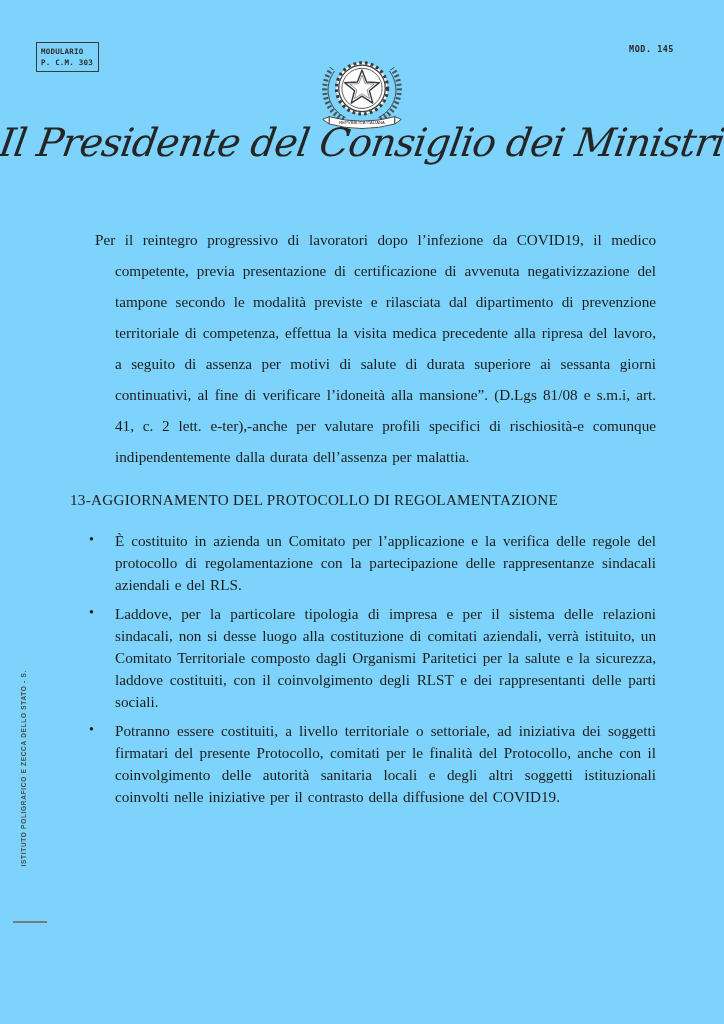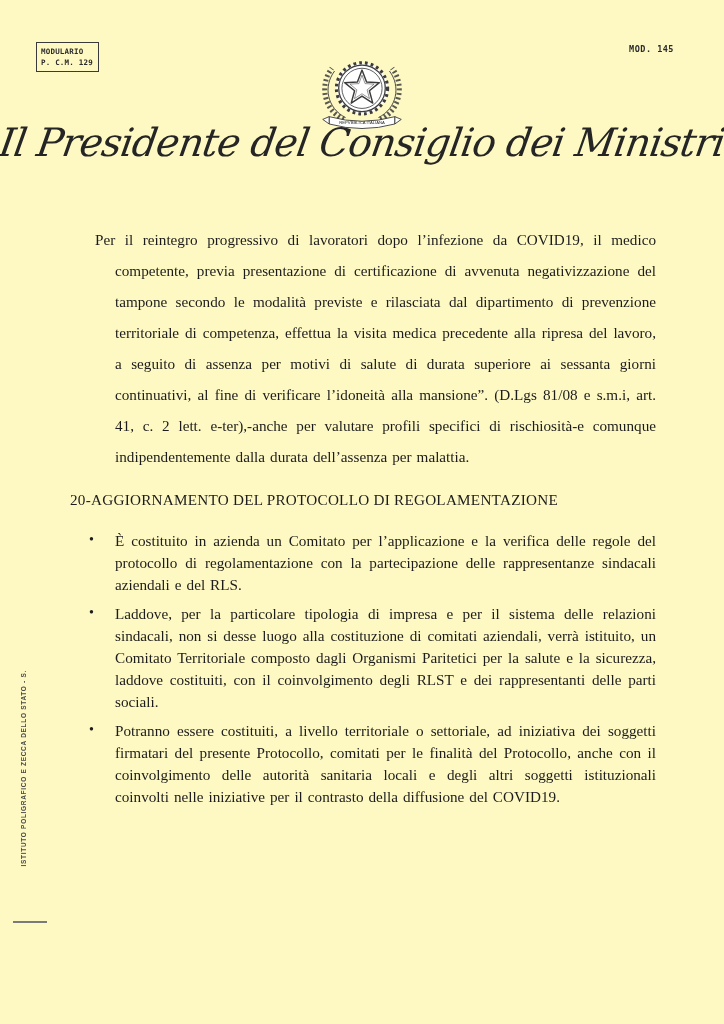--- a/index.html
+++ b/index.html
@@ -2,21 +2,21 @@
 <html><head>
 <meta charset="utf-8">
 <style>
   * { margin: 0; padding: 0; box-sizing: border-box; }
   html, body { background: #ffffff; }
   .page {
     position: relative;
     width: 724px;
     height: 1024px;
     margin: 0 auto;
-    background: #fef9c3;
+    background: #7dd3fc;
     font-family: "Liberation Serif", serif;
     color: #1c1c1c;
     overflow: hidden;
   }
   .modulario-box {
     position: absolute;
     left: 36px; top: 42px;
     border: 1px solid #3a3a3a;
     padding: 3px 5px 2px 4px;
     font-family: "DejaVu Sans Mono", monospace;
@@ -115,21 +115,21 @@
     background: #7a7a7a;
   }
 </style>
 </head>
 <body>
 
 <div class="page">
 
   <div class="modulario-box">
     <div>MODULARIO</div>
-    <div>P. C.M. 129</div>
+    <div>P. C.M. 303</div>
   </div>
 
   <div class="mod-number">MOD. 145</div>
 
   <div class="emblem">
     <svg viewBox="-50 -42 100 92" xmlns="http://www.w3.org/2000/svg">
 
       <path d="M-20,34 C-42,24 -47,-4 -33,-22" fill="none" stroke="#3c3c3c" stroke-width="5.5" stroke-dasharray="2.2 2.8" opacity="0.85"></path>
       <path d="M20,34 C42,24 47,-4 33,-22" fill="none" stroke="#3c3c3c" stroke-width="5.5" stroke-dasharray="2.2 2.8" opacity="0.85"></path>
       <path d="M-18,32 C-38,22 -43,-2 -30,-19" fill="none" stroke="#3c3c3c" stroke-width="1"></path>
@@ -146,21 +146,21 @@
       <path d="M-36,31 L-43,34 L-36,39 Z M36,31 L43,34 L36,39 Z" fill="#ffffff" stroke="#3c3c3c" stroke-width="1"></path>
       <text y="39.2" text-anchor="middle" font-size="4.6" font-family="Liberation Sans, sans-serif" fill="#2b2b2b">REPVBBLICA ITALIANA</text>
     </svg>
   </div>
 
   <div class="script-title">Il Presidente del Consiglio dei Ministri</div>
 
   <div class="doc-body">
     <p class="para">Per il reintegro progressivo di lavoratori dopo l’infezione da COVID19, il medico competente, previa presentazione di certificazione di avvenuta negativizzazione del tampone secondo le modalità previste e rilasciata dal dipartimento di prevenzione territoriale di competenza, effettua la visita medica precedente alla ripresa del lavoro, a seguito di assenza per motivi di salute di durata superiore ai sessanta giorni continuativi, al fine di verificare l’idoneità alla mansione”. (D.Lgs 81/08 e s.m.i, art. 41, c. 2 lett. e-ter),-anche per valutare profili specifici di rischiosità-e comunque indipendentemente dalla durata dell’assenza per malattia.</p>
 
-    <h2 class="section-heading">20-AGGIORNAMENTO DEL PROTOCOLLO DI REGOLAMENTAZIONE</h2>
+    <h2 class="section-heading">13-AGGIORNAMENTO DEL PROTOCOLLO DI REGOLAMENTAZIONE</h2>
 
     <ul class="bullets">
       <li>
         <span class="dot">•</span>
         <span>È costituito in azienda un Comitato per l’applicazione e la verifica delle regole del protocollo di regolamentazione con la partecipazione delle rappresentanze sindacali aziendali e del RLS.</span>
       </li>
       <li>
         <span class="dot">•</span>
         <span>Laddove, per la particolare tipologia di impresa e per il sistema delle relazioni sindacali, non si desse luogo alla costituzione di comitati aziendali, verrà istituito, un Comitato Territoriale composto dagli Organismi Paritetici per la salute e la sicurezza, laddove costituiti, con il coinvolgimento degli RLST e dei rappresentanti delle parti sociali.</span>
       </li>

